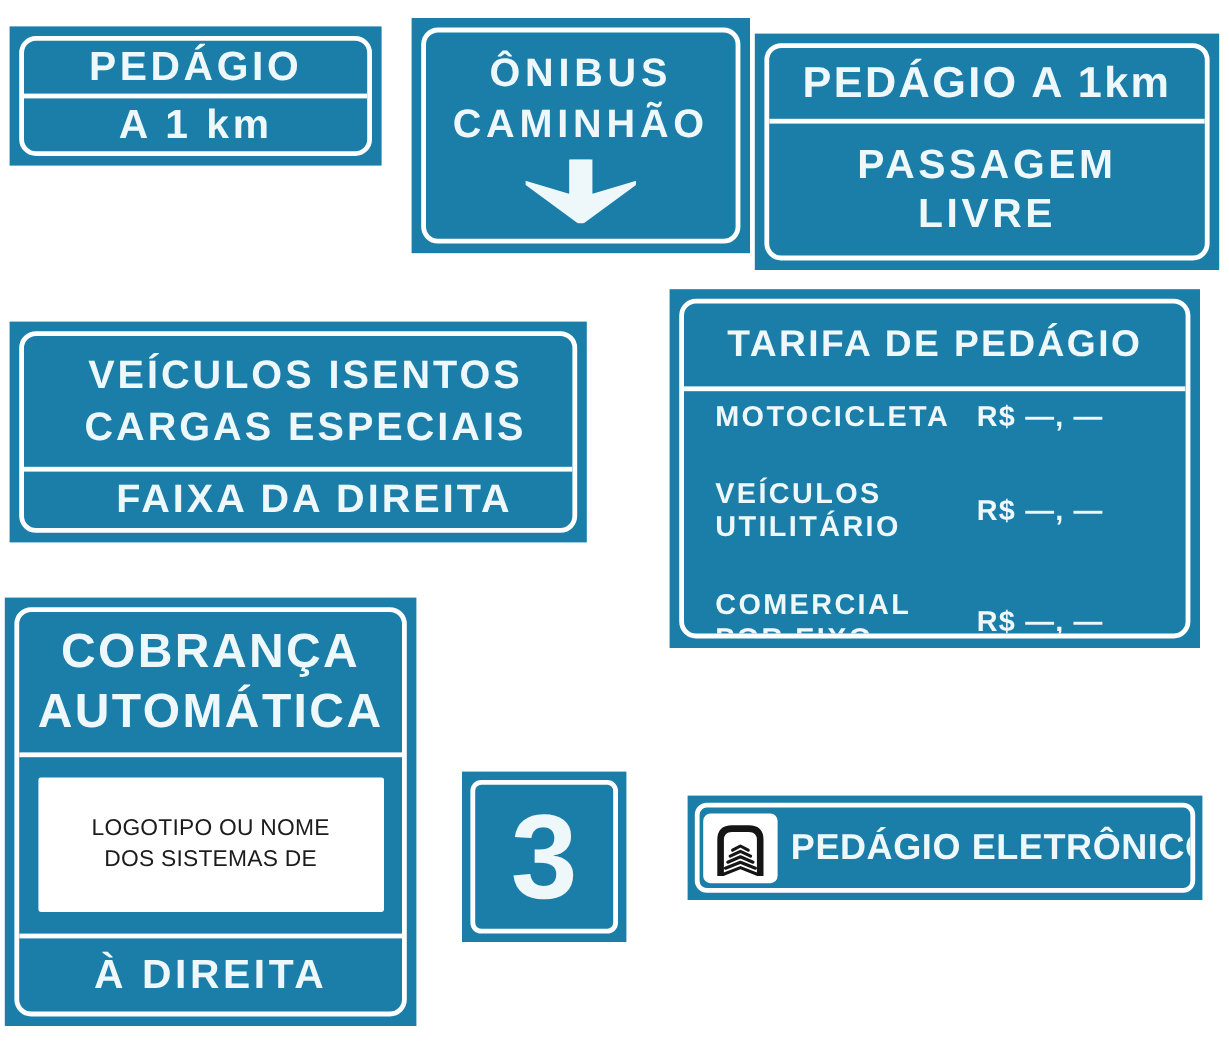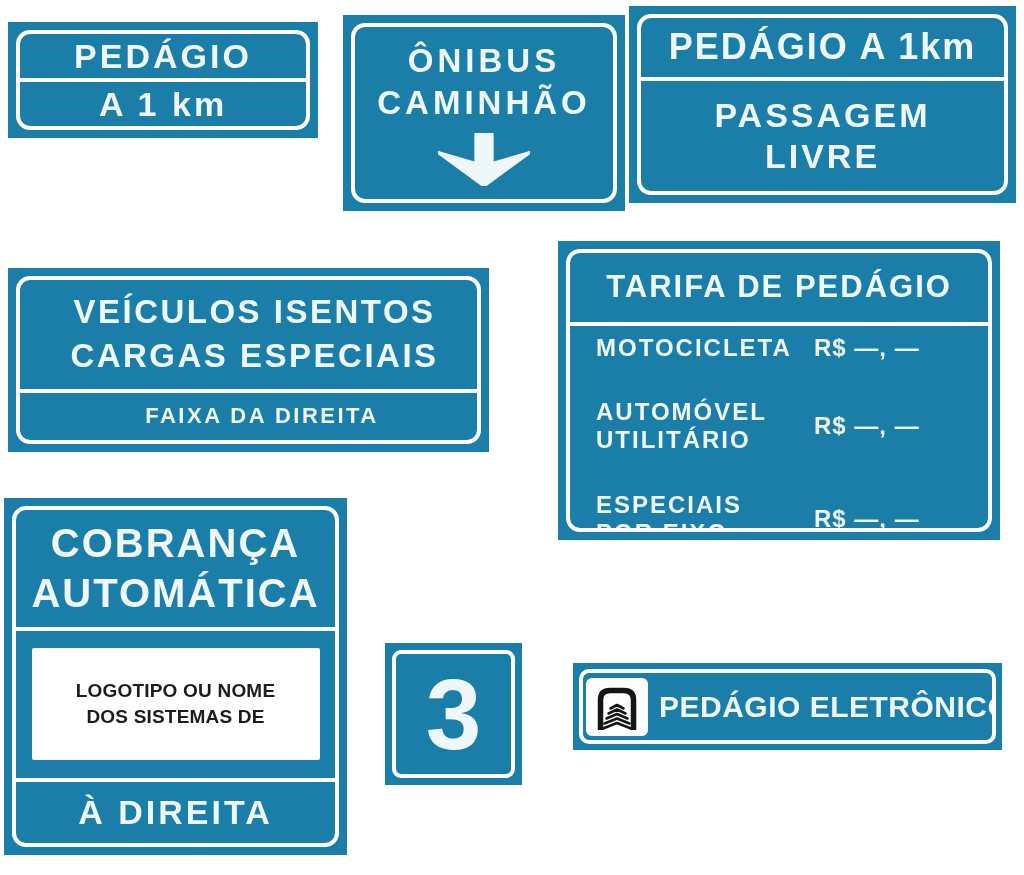--- a/index.html
+++ b/index.html
@@ -29,45 +29,45 @@
   #sign-pedagio-distance{left:8px;top:22px;width:310px;height:116px;}
   #sign-pedagio-distance .section{flex:1;font-size:34px;letter-spacing:3px;}
 
   
   #sign-onibus{left:343px;top:15px;width:282px;height:196px;}
   #sign-onibus .section{flex:1;font-size:33px;letter-spacing:4px;line-height:1.28;}
   #sign-onibus svg{margin-top:9px;display:block;}
   .arrow-shape{fill:var(--sign-text);stroke:var(--sign-text);stroke-width:3;stroke-linejoin:round;}
 
   
-  #sign-passagem{left:629px;top:6px;width:387px;height:197px;}
+  #sign-passagem{left:629px;top:28px;width:387px;height:197px;}
   #sign-passagem .sec-top{flex:0 0 34%;font-size:36px;letter-spacing:2px;}
   #sign-passagem .sec-bottom{flex:1;font-size:34px;letter-spacing:3px;line-height:1.2;}
 
   
   #sign-veiculos{left:8px;top:268px;width:481px;height:184px;}
   #sign-veiculos .sec-top{flex:0 0 68%;font-size:33px;letter-spacing:2.5px;line-height:1.34;padding-left:12px;}
-  #sign-veiculos .sec-bottom{flex:1;font-size:22px;letter-spacing:2.5px;padding-left:27px;}
+  #sign-veiculos .sec-bottom{flex:1;font-size:33px;letter-spacing:2.5px;padding-left:27px;}
 
   
   #sign-tarifa{left:558px;top:241px;width:442px;height:299px;}
   #sign-tarifa .sec-title{flex:0 0 25%;font-size:31px;letter-spacing:2px;}
   #sign-tarifa .sec-body{flex:1;justify-content:space-around;align-items:stretch;padding:8px 24px 12px 26px;gap:36px;}
   .tariff-row{display:flex;align-items:center;justify-content:space-between;}
   .tariff-label{text-align:left;font-size:24px;letter-spacing:2px;line-height:1.18;display:flex;flex-direction:column;}
   .tariff-value{font-size:24px;letter-spacing:1px;white-space:pre;flex:0 0 150px;text-align:left;}
 
   
   #sign-cobranca{left:4px;top:498px;width:343px;height:357px;}
   #sign-cobranca .sec-title{flex:0 0 35%;font-size:40px;letter-spacing:2px;line-height:1.26;}
   #sign-cobranca .sec-box{flex:0 0 45.5%;}
   #sign-cobranca .sec-bottom{flex:1;font-size:34px;letter-spacing:3px;}
   .logo-box{
     width:288px;height:112px;background:var(--logo-box-bg);color:var(--logo-box-text);
-    font-weight:bold;font-size:19px;line-height:1.38;letter-spacing:0.2px;
+    font-weight:normal;font-size:19px;line-height:1.38;letter-spacing:0.2px;
     display:flex;flex-direction:column;align-items:center;justify-content:center;border-radius:2px;
   }
 
   
   #sign-three{left:385px;top:643px;width:137px;height:142px;padding:7px;}
   #sign-three .sign-inner{border-radius:9px;}
   #sign-three .section{flex:1;font-size:100px;line-height:1;}
 
   
   #sign-eletronico{left:573px;top:663px;width:429px;height:87px;padding:6px;}
@@ -140,28 +140,28 @@
       <div class="section sec-body">
         <div class="tariff-row">
           <div class="tariff-label">
             <span>MOTOCICLETA</span>
 
           </div>
           <span class="tariff-value">R$ —, —</span>
         </div>
         <div class="tariff-row">
           <div class="tariff-label">
-            <span>AUTOMÓVEL</span>
+            <span>VEÍCULOS</span>
             <span>UTILITÁRIO</span>
           </div>
           <span class="tariff-value">R$ —, —</span>
         </div>
         <div class="tariff-row">
           <div class="tariff-label">
-            <span>ESPECIAIS</span>
+            <span>COMERCIAL</span>
             <span>POR EIXO</span>
           </div>
           <span class="tariff-value">R$ —, —</span>
         </div>
       </div>
     </div>
   </div>
 
   <div class="sign" id="sign-cobranca">
     <div class="sign-inner">

